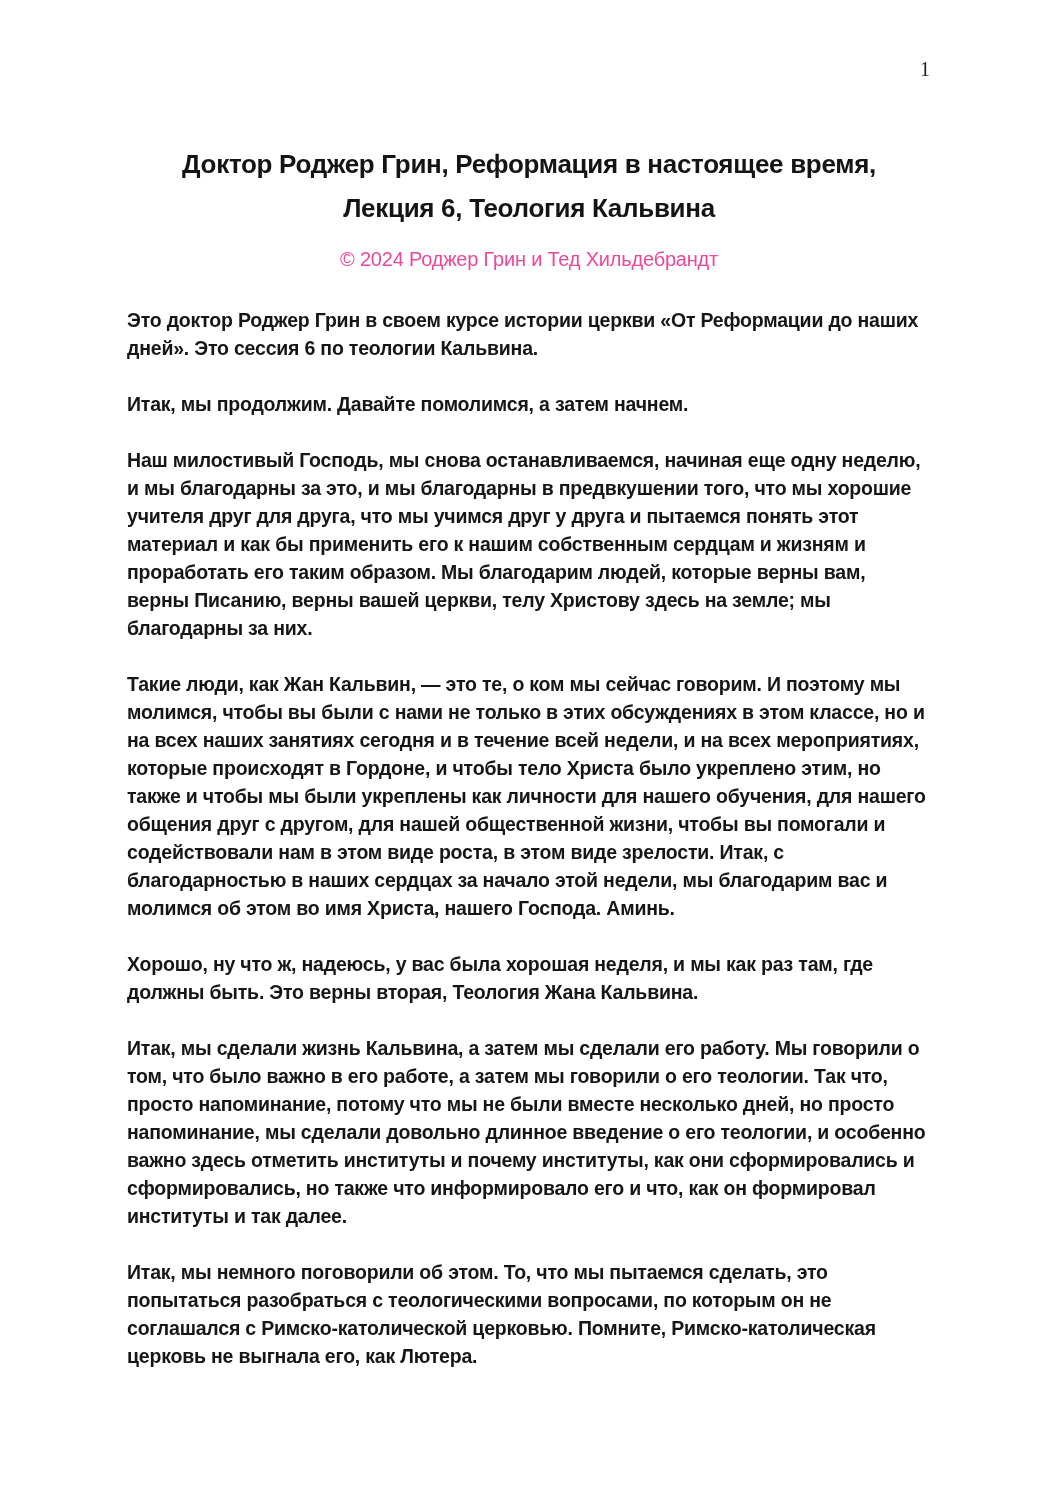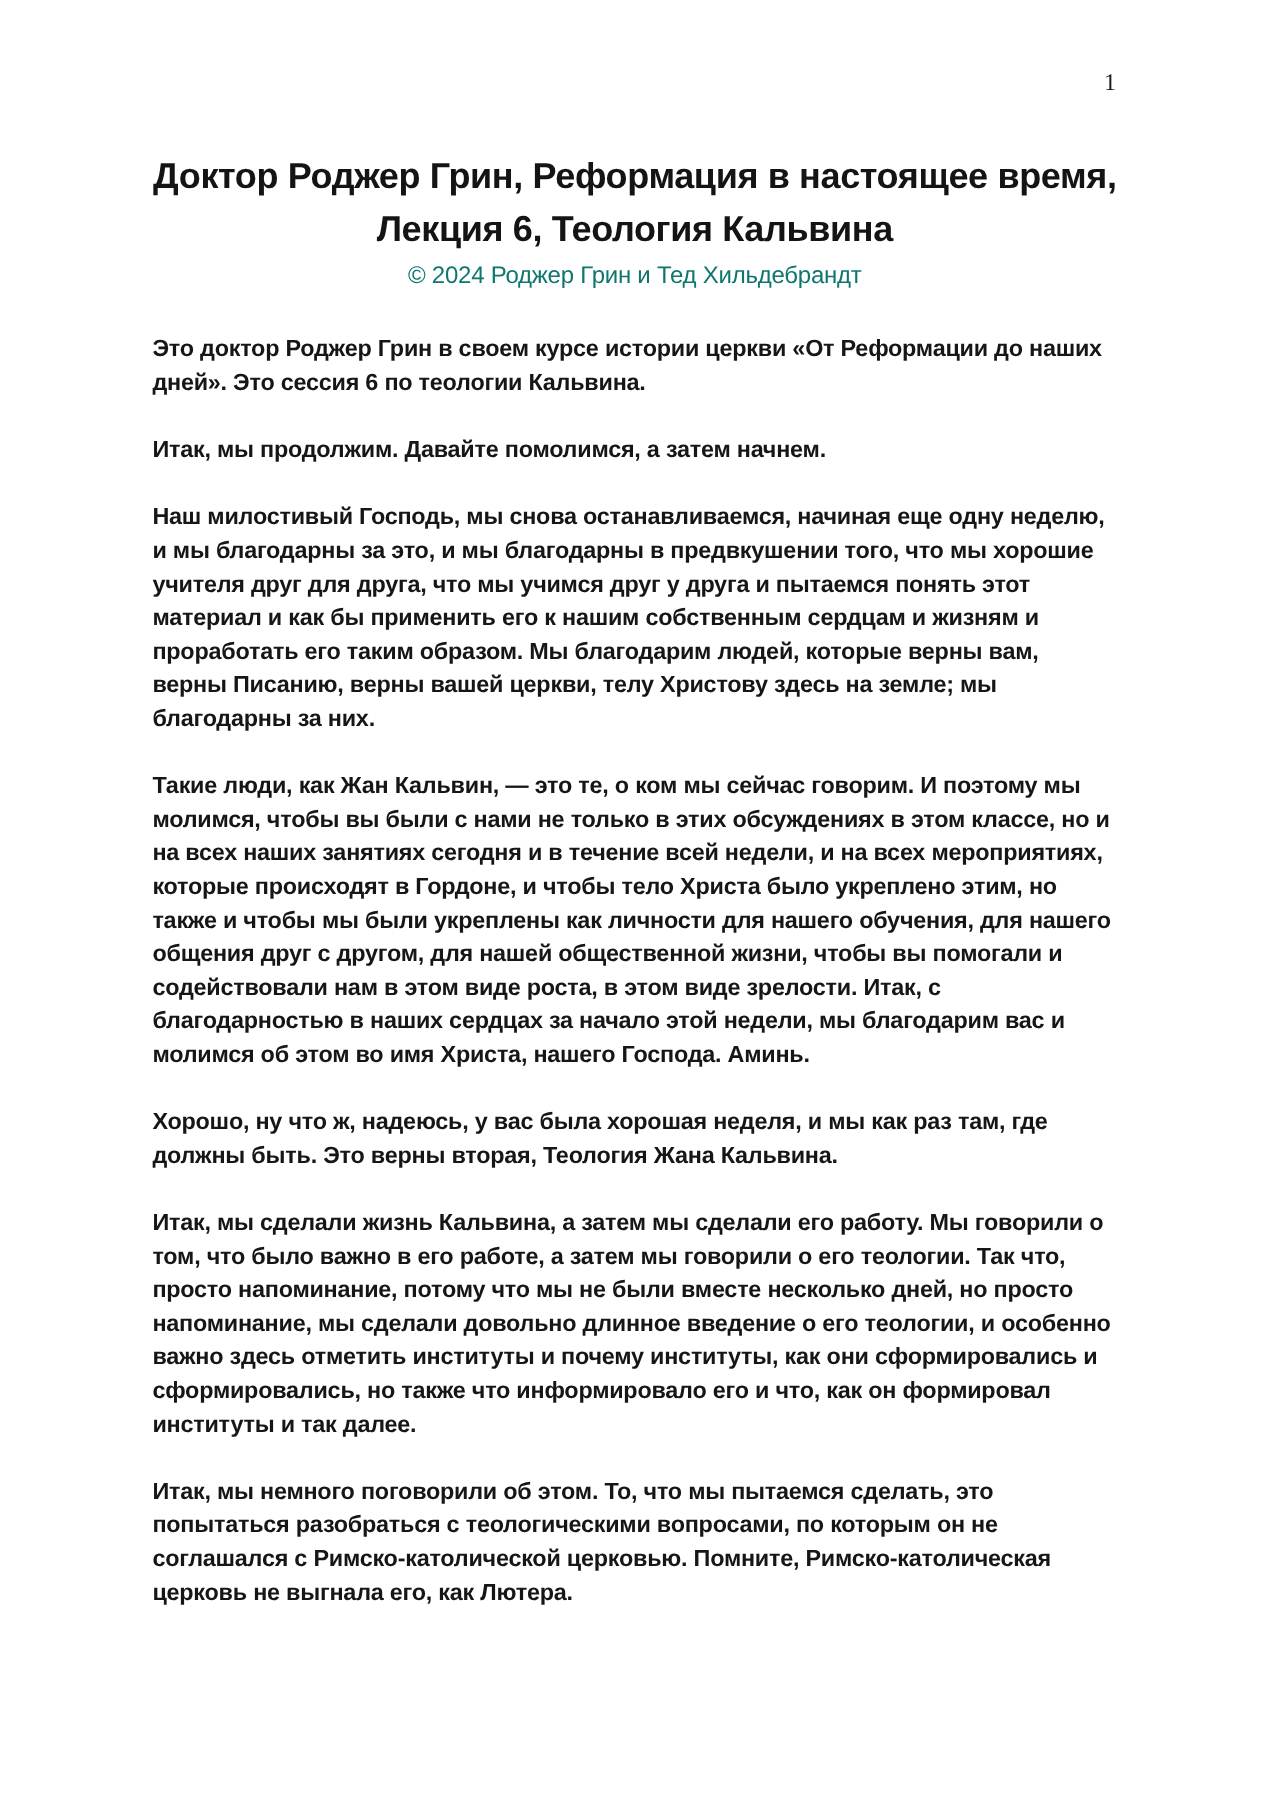--- a/index.html
+++ b/index.html
@@ -22,35 +22,35 @@
     right: 128px;
     font-family: "Liberation Serif", "DejaVu Serif", serif;
     font-size: 20px;
     line-height: 22px;
     color: #1c1c1c;
   }
   .content {
     padding: 126px 127px 0 127px;
   }
   .doc-title {
-    margin: 0;
-    font-size: 30px;
+    margin: 16px;
+    font-size: 26px;
     line-height: 44px;
     font-weight: 700;
     text-align: center;
     letter-spacing: -0.3px;
     color: #141414;
   }
   .copyright {
     margin: 3px 0 0 0;
     font-size: 20px;
     line-height: 26px;
     text-align: center;
     letter-spacing: -0.2px;
-    color: #0f766e;
+    color: #ec4899;
   }
   .body-text {
     margin-top: 34px;
     font-size: 19.5px;
     line-height: 28px;
     letter-spacing: -0.2px;
     text-align: left;
   }
   .body-text p {
     margin: 0 0 28px 0;

